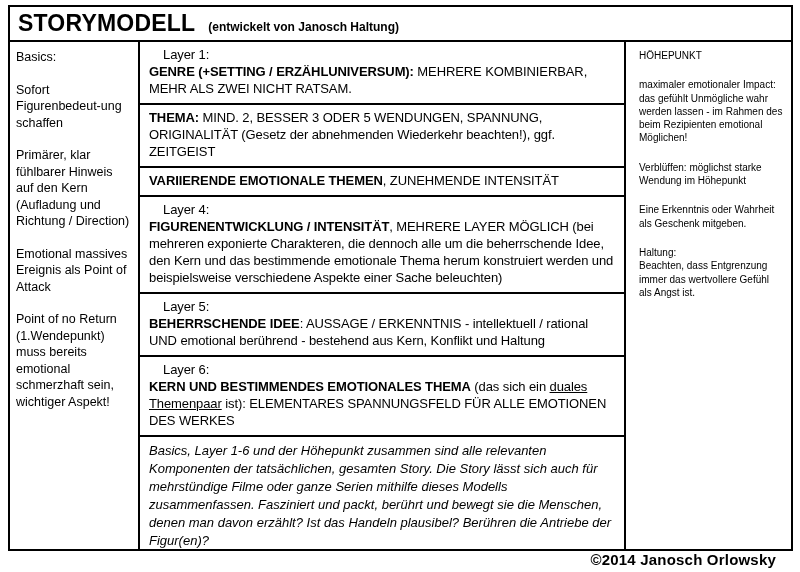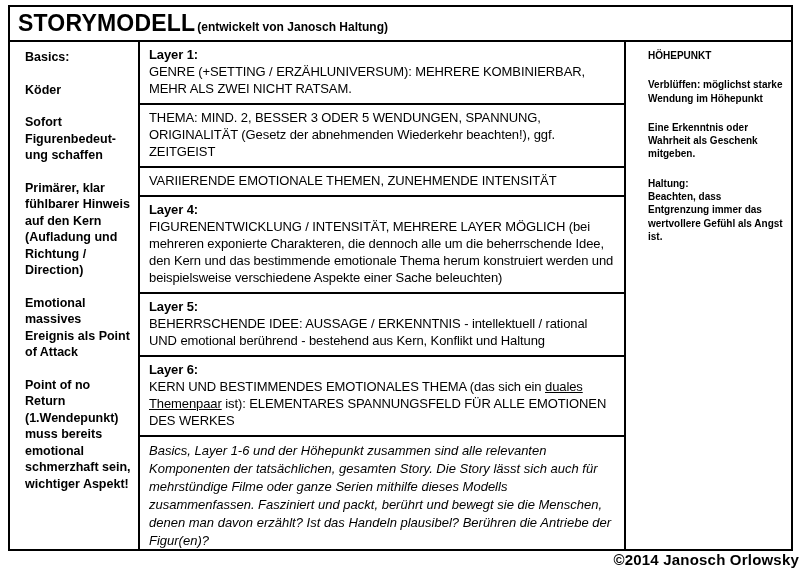--- a/index.html
+++ b/index.html
@@ -10,73 +10,72 @@
     -webkit-font-smoothing:antialiased;
   }
   .frame{
     position:absolute;left:8px;top:5px;width:785px;height:546px;
     border:2px solid #000;box-sizing:border-box;
     display:flex;flex-direction:column;background:#fff;
   }
   .titlebar{
     flex:none;border-bottom:2px solid #000;
     padding:3px 4px 3px 8px;
-    display:flex;align-items:baseline;gap:2px;
+    display:flex;align-items:baseline;gap:13px;
   }
   .title-main{font-size:23px;font-weight:700;letter-spacing:.2px;}
   .title-sub{font-size:12px;font-weight:700;}
   .cols{flex:1;display:flex;min-height:0;overflow:hidden;}
   .col-left{
     width:130px;flex:none;border-right:2px solid #000;
     padding:7px 6px 4px 6px;font-size:12.5px;line-height:1.32;
     overflow:hidden;box-sizing:border-box;
   }
   .col-mid{
     flex:1;min-width:0;border-right:2px solid #000;
     display:flex;flex-direction:column;overflow:hidden;
   }
   .col-right{
     width:165px;flex:none;padding:7px 7px 4px 13px;
     font-size:10px;line-height:1.33;overflow:hidden;box-sizing:border-box;
   }
-  .cellp{margin:0 0 16px 9px;white-space:pre-line;font-weight:bold;}
+  .cellp{margin:0 0 16px 0;white-space:pre-line;}
   .cellp:last-child{margin-bottom:0;}
   .mrow{
     flex:none;border-bottom:2px solid #000;
     padding:4px 9px 6px 9px;font-size:13px;line-height:1.31;
     letter-spacing:-0.1px;
   }
-  .mrow .llabel{font-weight:700;}
-  .mrow b{font-weight:400;}
+  .mrow .llabel{font-weight:400;margin-left:14px;}
+  .mrow b{font-weight:700;}
   .u{text-decoration:underline;}
   .mrow-footer{
     flex:1;border-bottom:none;font-style:italic;
     padding:5px 9px 4px 9px;font-size:13px;line-height:1.38;
     letter-spacing:0;
   }
   .copyright{
-    position:absolute;right:1px;top:551px;
+    position:absolute;right:24px;top:551px;
     font-size:15px;font-weight:600;letter-spacing:.2px;
   }
 </style>
 </head>
 <body>
 
 <div class="frame">
 
   <div class="titlebar">
     <span class="title-main">STORYMODELL</span>
     <span class="title-sub">(entwickelt von Janosch Haltung)</span>
   </div>
 
   <div class="cols">
 
     <div class="col-left">
       <p class="cellp">Basics:</p>
-      <p class="cellp">Köder</p>
       <p class="cellp">Sofort Figurenbedeut-ung schaffen</p>
       <p class="cellp">Primärer, klar fühlbarer Hinweis auf den Kern (Aufladung und Richtung / Direction)</p>
       <p class="cellp">Emotional massives Ereignis als Point of Attack</p>
       <p class="cellp">Point of no Return (1.Wendepunkt) muss bereits emotional schmerzhaft sein, wichtiger Aspekt!</p>
     </div>
 
     <div class="col-mid">
 
       <div class="mrow">
         <div class="llabel">Layer 1:</div>
@@ -107,20 +106,21 @@
       </div>
 
       <div class="mrow mrow-footer">
         <span>Basics, Layer 1-6 und der Höhepunkt zusammen sind alle relevanten Komponenten der tatsächlichen, gesamten Story. Die Story lässt sich auch für mehrstündige Filme oder ganze Serien mithilfe dieses Modells zusammenfassen. Fasziniert und packt, berührt und bewegt sie die Menschen, denen man davon erzählt? Ist das Handeln plausibel? Berühren die Antriebe der Figur(en)?</span>
       </div>
 
     </div>
 
     <div class="col-right">
       <p class="cellp">HÖHEPUNKT</p>
+      <p class="cellp">maximaler emotionaler Impact: das gefühlt Unmögliche wahr werden lassen - im Rahmen des beim Rezipienten emotional Möglichen!</p>
       <p class="cellp">Verblüffen: möglichst starke Wendung im Höhepunkt</p>
       <p class="cellp">Eine Erkenntnis oder Wahrheit als Geschenk mitgeben.</p>
       <p class="cellp">Haltung:
 Beachten, dass Entgrenzung immer das wertvollere Gefühl als Angst ist.</p>
     </div>
 
   </div>
 </div>
 
 <div class="copyright">©2014 Janosch Orlowsky</div>

